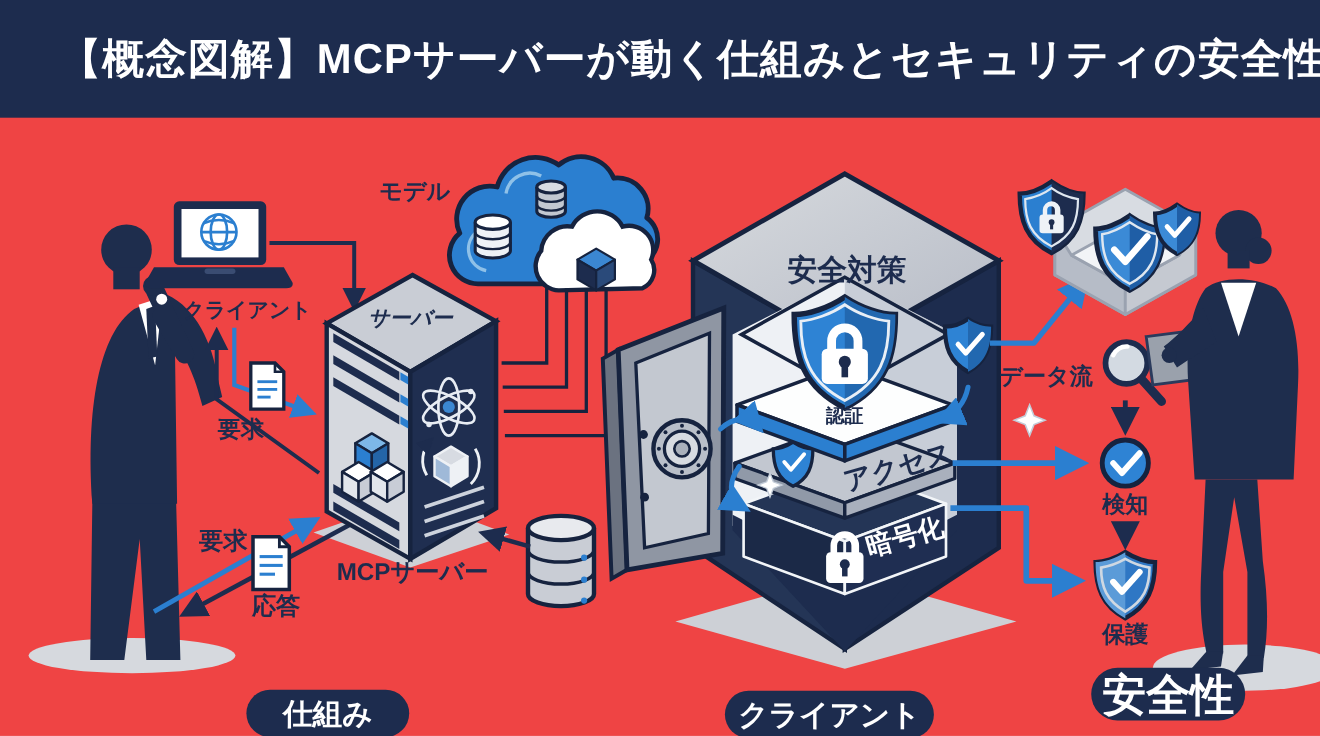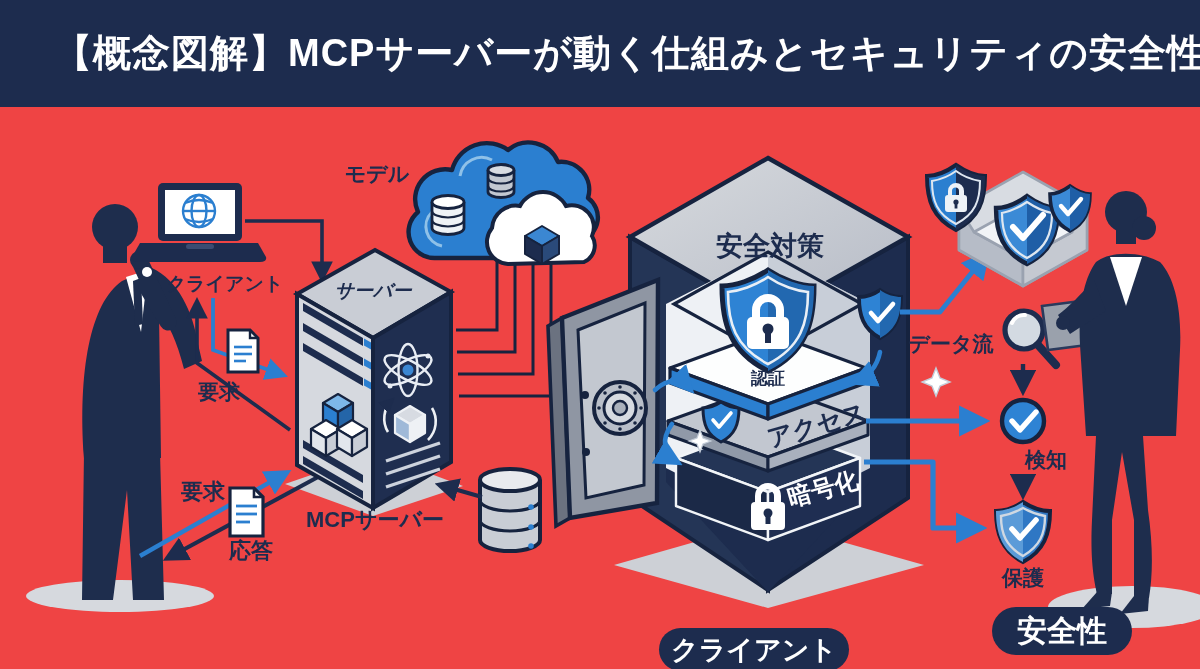--- a/index.html
+++ b/index.html
@@ -6,21 +6,21 @@
   body{font-family:"Liberation Sans","DejaVu Sans",sans-serif;background:#dfe2e8;}
   #stage{position:relative;width:1200px;height:669px;overflow:hidden;background:#ef4444;}
   #hdr{position:absolute;left:0;top:0;width:1200px;height:107px;background:#1d2c4e;display:flex;align-items:center;}
   #hdr .title{padding-left:54px;font-size:38px;font-weight:800;color:#ffffff;letter-spacing:1px;white-space:nowrap;}
   #scene{position:absolute;left:0;top:0;width:1200px;height:669px;}
   .lbl{position:absolute;transform:translate(-50%,-50%);font-weight:800;color:#1d2c4e;white-space:nowrap;line-height:1;}
   .lbl.rot{transform:translate(-50%,-50%) rotate(-16deg);}
   .lbl.white{color:#ffffff;}
   .pill{position:absolute;background:#1d2c4e;border-radius:24px;color:#ffffff;font-weight:800;display:flex;align-items:center;justify-content:center;white-space:nowrap;}
   .f19{font-size:19px;} .f21{font-size:21px;} .f22{font-size:22px;} .f23{font-size:17px;}
-  .f24{font-size:24px;} .f25{font-size:25px;} .f27{font-size:27px;margin-top:16px;} .f30{font-size:30px;}
+  .f24{font-size:24px;} .f25{font-size:25px;} .f27{font-size:27px;margin-top:16px;} .f30{font-size:40px;}
 </style>
 </head>
 <body>
 
 <div id="stage">
 
   <svg id="scene" viewBox="0 0 1200 669">
     <defs>
       <marker id="ahN" markerWidth="6" markerHeight="6" refX="4.6" refY="3" orient="auto">
         <path d="M0,0 L6,3 L0,6 Z" fill="#1d2c4e"></path>
@@ -342,19 +342,20 @@
   <div class="lbl f19" style="left:373px;top:290px;font-style:italic;">サーバー</div>
   <div class="lbl f21" style="left:219px;top:391px;">要求</div>
   <div class="lbl f22" style="left:203px;top:492px;">要求</div>
   <div class="lbl f22" style="left:251px;top:551px;">応答</div>
   <div class="lbl f22" style="left:375px;top:520px;">MCPサーバー</div>
   <div class="lbl f27" style="left:770px;top:230px;">安全対策</div>
   <div class="lbl f23" style="left:768px;top:378px;">認証</div>
   <div class="lbl f25 rot" style="left:817px;top:425px;">アクセス</div>
   <div class="lbl f24 rot white" style="left:823px;top:489px;">暗号化</div>
   <div class="lbl f21" style="left:951px;top:343px;">データ流</div>
-  <div class="lbl f21" style="left:1046px;top:459px;">検知</div>
+  <div class="lbl f21" style="left:1023px;top:459px;">検知</div>
   <div class="lbl f21" style="left:1023px;top:577px;">保護</div>
 
+  <div class="pill f27" style="left:224px;top:611px;width:148px;height:43px;">仕組み</div>
   <div class="pill f27" style="left:659px;top:612px;width:190px;height:43px;">クライアント</div>
   <div class="pill f30" style="left:992px;top:607px;width:140px;height:48px;">安全性</div>
 
 </div>
 
 </body></html>

